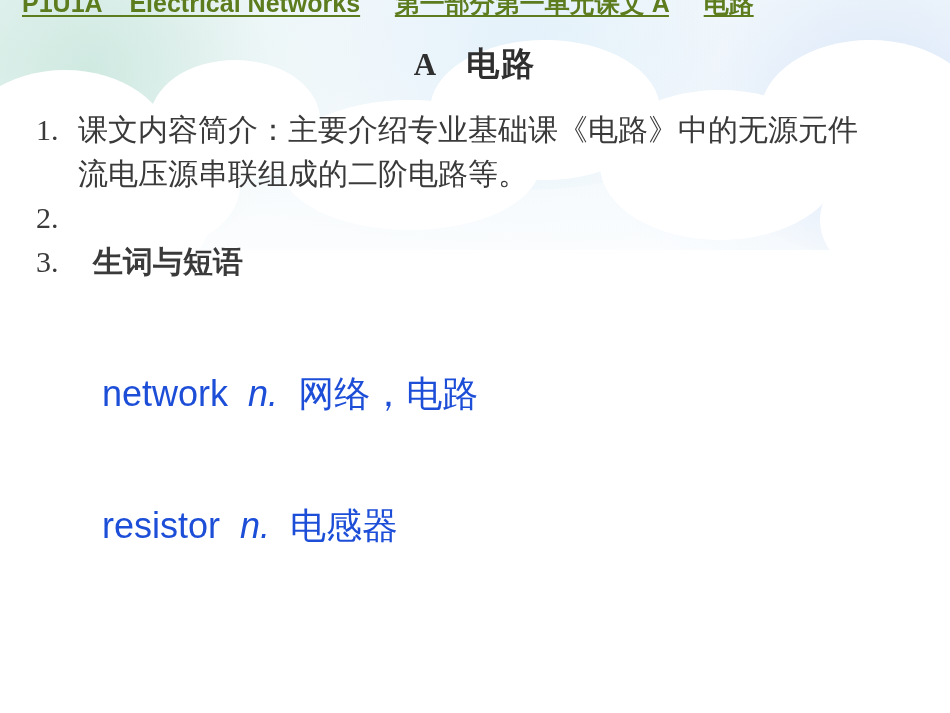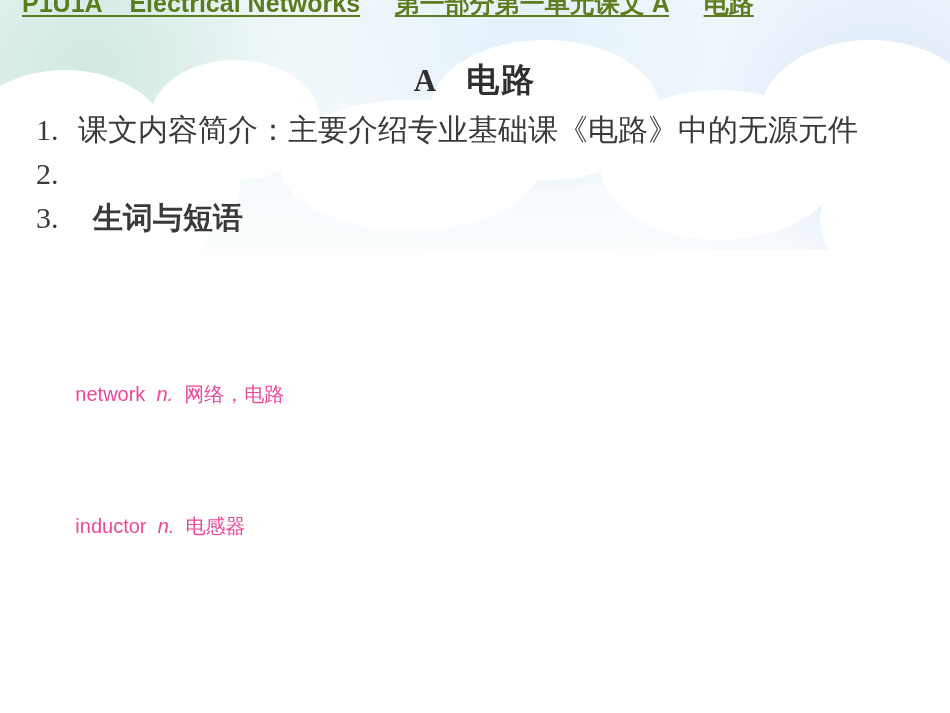--- a/index.html
+++ b/index.html
@@ -66,21 +66,21 @@
   }
 
   
   #content {
     position: relative;
     z-index: 2;
   }
 
   #slide-title {
     position: absolute;
-    top: 58px;
+    top: 42px;
     left: 0;
     width: 950px;
     text-align: center;
     z-index: 2;
   }
   #slide-title .title-letter {
     font-family: "Liberation Serif", serif;
     font-size: 31px;
     font-weight: bold;
     color: #2f2f2f;
@@ -131,23 +131,23 @@
   }
 
   
   #vocab-list {
     position: absolute;
     left: 42px;
     top: 328px;
     z-index: 2;
   }
   .vocab-row {
-    font-size: 20px;
+    font-size: 36px;
     line-height: 44px;
-    color: #ec4899;
+    color: #1d4ed8;
     white-space: pre;
     font-family: "Liberation Sans", sans-serif;
   }
   .vocab-row .pos {
     font-style: italic;
     font-family: "Liberation Sans", sans-serif;
   }
   .vocab-row .cn {
     font-family: "Liberation Sans", sans-serif;
   }
@@ -181,20 +181,21 @@
   <div id="slide-title">
     <span class="title-letter">A</span><span class="title-cn">电路</span>
   </div>
 
   <div class="list-block" style="top:108px;">
 
     <div class="li-row">
       <div class="li-num">1.</div>
       <div class="li-body">
         <span class="ln">课文内容简介：主要介绍专业基础课《电路》中的无源元件</span>
+        <span class="ln">流电压源串联组成的二阶电路等。</span>
       </div>
     </div>
 
     <div class="li-row">
       <div class="li-num">2.</div>
     </div>
 
     <div class="li-row">
       <div class="li-num">3.</div>
       <div class="li-body bold">
@@ -205,18 +206,18 @@
   </div>
 
   <div id="vocab-list">
 
     <div class="vocab-row">
       <span>network</span><span>  </span><span class="pos">n.</span><span>  </span><span class="cn">网络，电路</span>
     </div>
 
 
     <div class="vocab-row">
-      <span>inductor</span><span>  </span><span class="pos">n.</span><span>  </span><span class="cn">电感器</span>
+      <span>resistor</span><span>  </span><span class="pos">n.</span><span>  </span><span class="cn">电感器</span>
     </div>
 
   </div>
 
 </div>
 
 </body></html>

